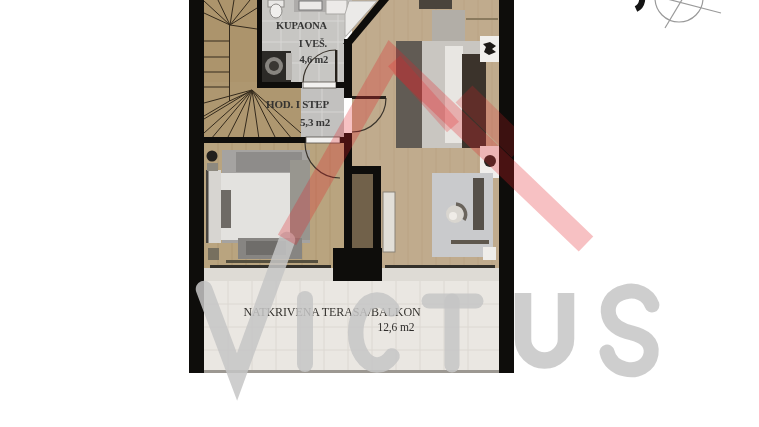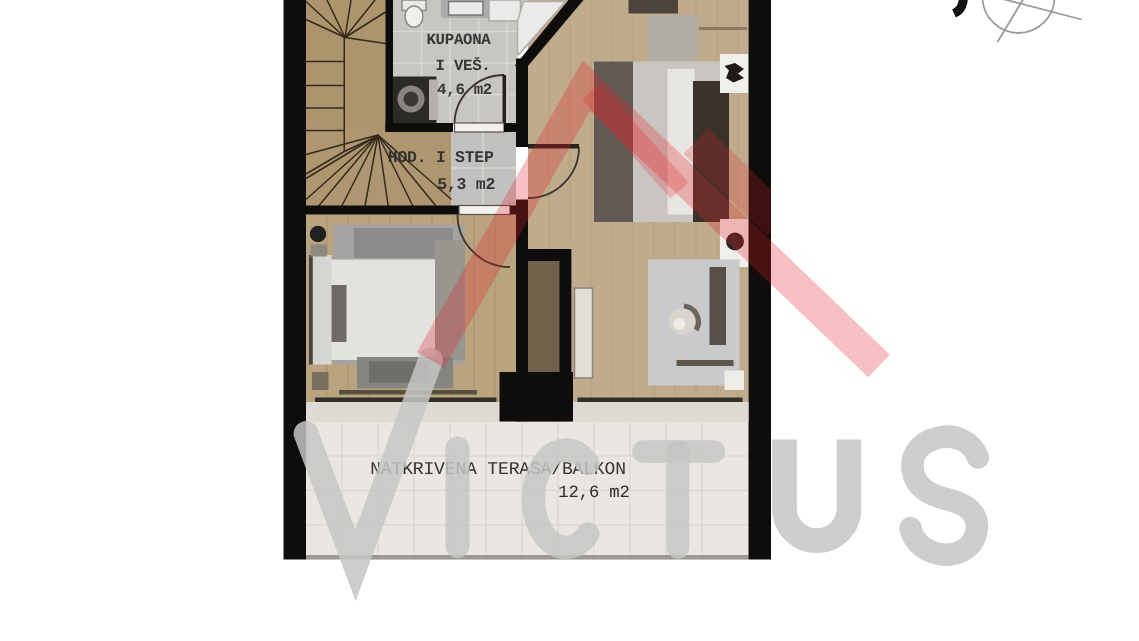--- a/index.html
+++ b/index.html
@@ -1,17 +1,17 @@
 <!DOCTYPE html>
 <html><head>
 <meta charset="utf-8">
 <style>
   html,body{margin:0;padding:0;background:#fff;}
   #stage{position:relative;width:759px;height:427px;overflow:hidden;background:#fff;
-         font-family:Liberation Mono, monospace;}
+         font-family:Liberation Serif, serif;}
 </style>
 </head>
 <body>
 <div id="stage">
 <svg style="filter:blur(0.4px)" width="759" height="427" viewBox="0 0 759 427">
   <defs>
     <clipPath id="stageclip">
           <rect x="0" y="0" width="759" height="427"></rect>
         </clipPath>
     <clipPath id="planclip">

